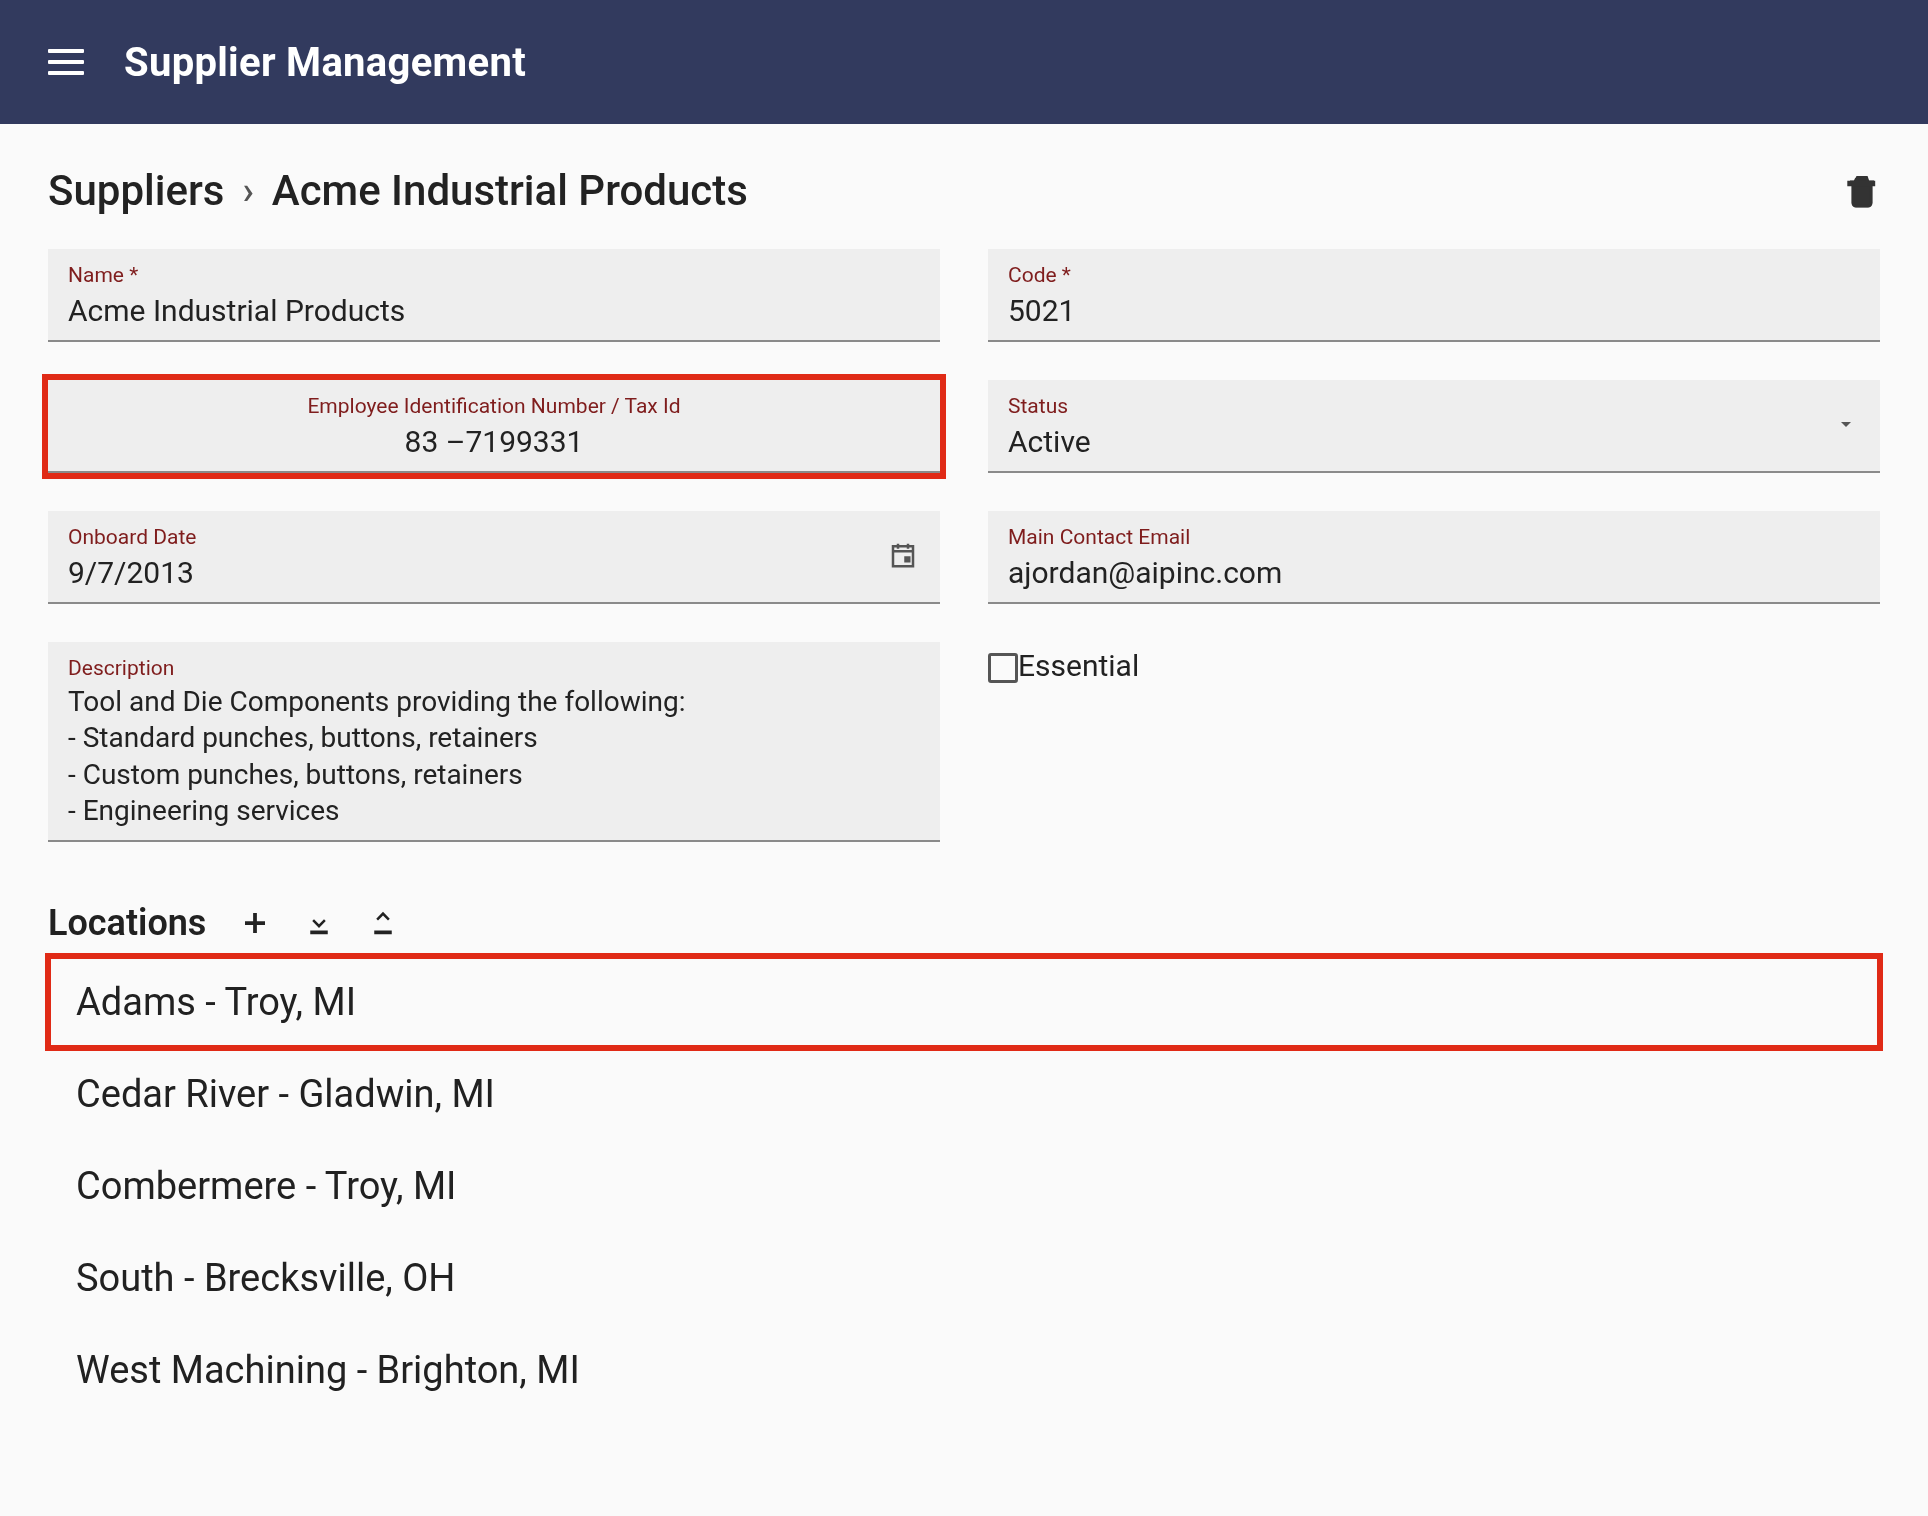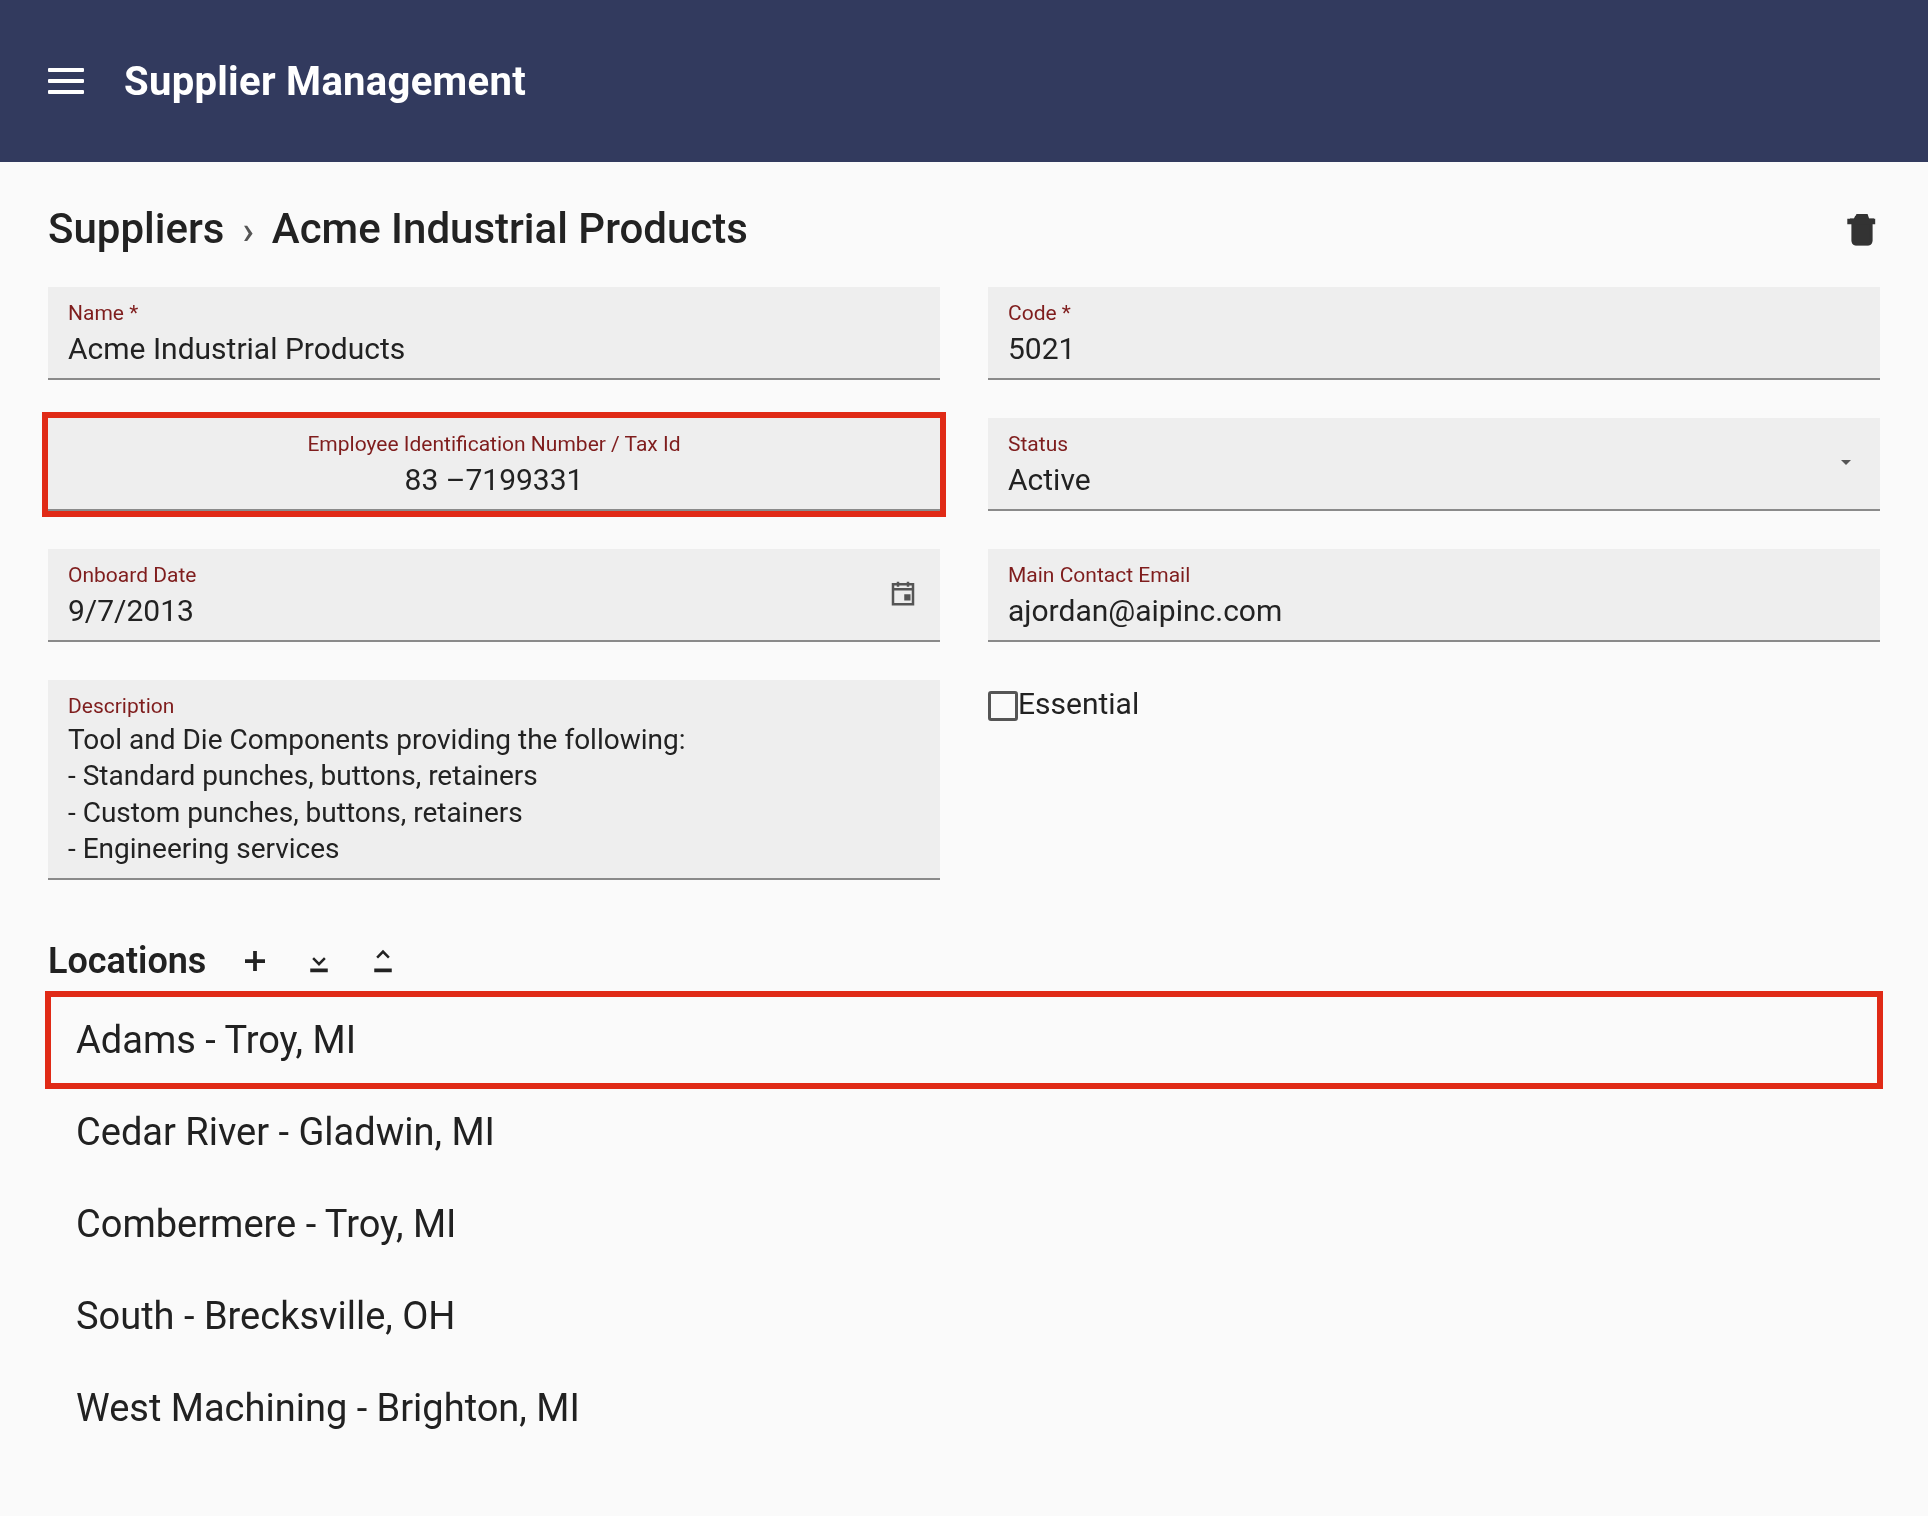--- a/index.html
+++ b/index.html
@@ -1,25 +1,25 @@
 <!DOCTYPE html>
 <html><head>
 <meta charset="utf-8">
 <style>
 * { box-sizing: border-box; margin: 0; padding: 0; }
 body { font-family: Roboto, -apple-system, BlinkMacSystemFont, "Segoe UI", Arial, sans-serif; background: #fafafa; color: #212121; width: 1928px; height: 1516px; overflow: hidden; }
 
-.app-bar { background: #323a5e; color: #fff; height: 162px; display: flex; align-items: center; padding: 0 48px; gap: 36px; }
+.app-bar { background: #323a5e; color: #fff; height: 124px; display: flex; align-items: center; padding: 0 48px; gap: 36px; }
 .app-bar .menu-btn { width: 40px; height: 40px; display: flex; flex-direction: column; justify-content: center; gap: 7px; cursor: pointer; }
 .app-bar .menu-btn span { display: block; height: 4px; width: 36px; background: #fff; border-radius: 1px; }
 .app-bar h1 { font-size: 40px; font-weight: 700; letter-spacing: 0.3px; }
 
 .page { padding: 42px 48px 0 48px; }
 .breadcrumb-row { display: flex; align-items: center; justify-content: space-between; margin-bottom: 34px; }
-.breadcrumb { font-size: 42px; font-weight: 500; display: flex; align-items: flex-end; gap: 18px; color: #222; }
+.breadcrumb { font-size: 42px; font-weight: 500; display: flex; align-items: center; gap: 18px; color: #222; }
 .breadcrumb .sep { font-size: 38px; color: #555; }
 .delete-btn { width: 36px; height: 42px; cursor: pointer; color: #333; }
 
 .form-grid { display: grid; grid-template-columns: 1fr 1fr; column-gap: 48px; row-gap: 38px; align-items: start; }
 .field { background: #eeeeee; border-bottom: 2px solid #8a8a8a; padding: 14px 20px 10px 20px; position: relative; min-height: 90px; display: flex; flex-direction: column; justify-content: center; }
 .field.highlight { outline: 6px solid #e02a16; outline-offset: 0; text-align: center; }
 .field-label { font-size: 21px; color: #7f1d1d; margin-bottom: 4px; }
 .field-value { font-size: 30px; color: #222; white-space: pre-line; line-height: 1.3; }
 .field.textarea .field-value { font-size: 28px; }
 .field .trailing-icon { position: absolute; right: 22px; top: 50%; transform: translateY(-50%); color: #555; }

